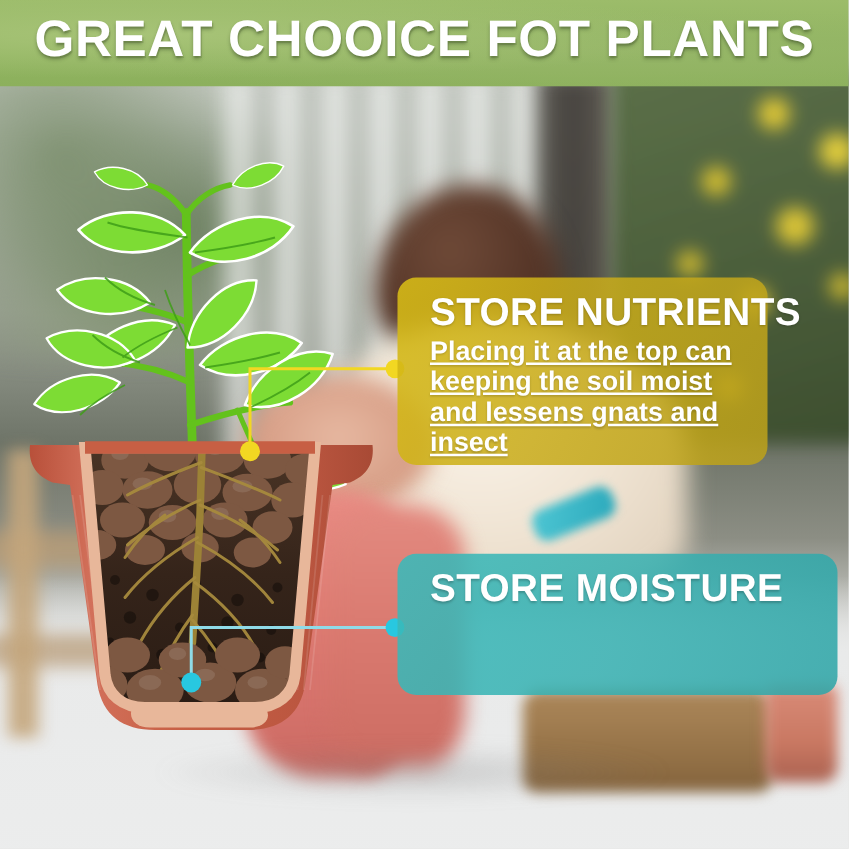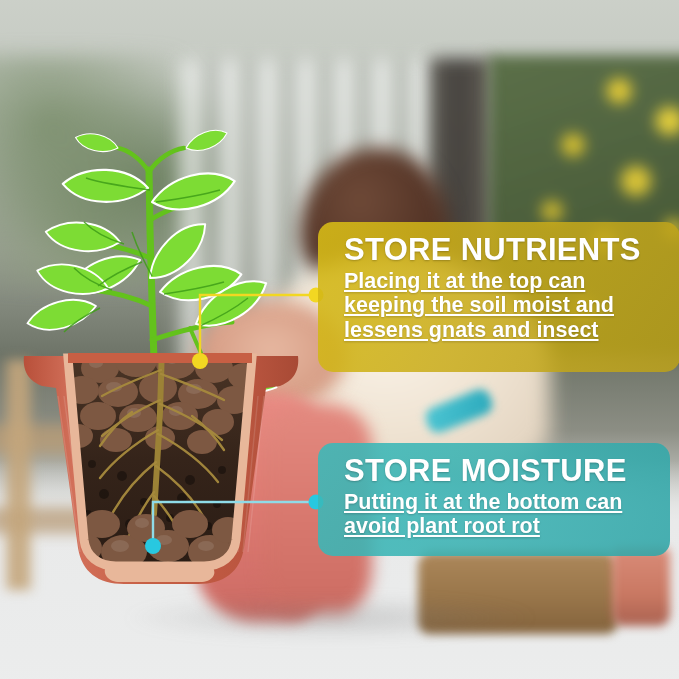--- a/index.html
+++ b/index.html
@@ -236,21 +236,21 @@
 
   
   .callout {
     position: absolute;
     border-radius: 15px;
     padding: 12px 18px 14px 26px;
     box-sizing: border-box;
   }
   .callout-yellow {
     left: 318px; top: 222px;
-    width: 362px; height: 150px;
+    width: 296px; height: 150px;
     background: linear-gradient(115deg, rgba(214,186,22,0.90) 0%, rgba(201,172,26,0.86) 45%, rgba(186,160,28,0.88) 100%);
   }
   .callout-teal {
     left: 318px; top: 443px;
     width: 352px; height: 113px;
     background: linear-gradient(115deg, rgba(58,186,186,0.88) 0%, rgba(53,176,177,0.85) 50%, rgba(48,166,168,0.88) 100%);
   }
   .callout-title {
     font-size: 31px;
     font-weight: bold;
@@ -287,20 +287,23 @@
     <div class="person-arm"></div>
     <div class="person-boot"></div>
     <div class="person-boot2"></div>
     <div class="nozzle"></div>
     <div class="stool"></div>
     <div class="basket"></div>
     <div class="pot-right"></div>
     <div class="shadow-floor"></div>
   </div>
 
+  <div class="header-bar">
+    <div class="header-title">GREAT CHOOICE FOT PLANTS</div>
+  </div>
 
   <svg class="plant-svg" viewBox="0 0 330 290">
     <defs>
       <g id="leafShape">
         <path d="M0,0 C28,-26 78,-30 104,-4 C78,22 28,26 0,0 Z"></path>
       </g>
     </defs>
     <g>
       <path d="M154,288 L154,250 L152,190 L150,120 L149,60" stroke="#63c21c" stroke-width="7" fill="none" stroke-linecap="round"></path>
       <path d="M152,196 C135,188 112,182 92,180" stroke="#63c21c" stroke-width="5" fill="none" stroke-linecap="round"></path>
@@ -516,16 +519,15 @@
     </g>
   </svg>
 
   <div class="callout callout-yellow">
     <p class="callout-title">STORE NUTRIENTS</p>
     <p class="callout-body">Placing it at the top can keeping the soil moist and lessens gnats and insect</p>
   </div>
 
   <div class="callout callout-teal">
     <p class="callout-title">STORE MOISTURE</p>
-    <p class="callout-body">Putting it at the bottom can avoid plant root rot</p>
   </div>
 
 </div>
 
 </body></html>

